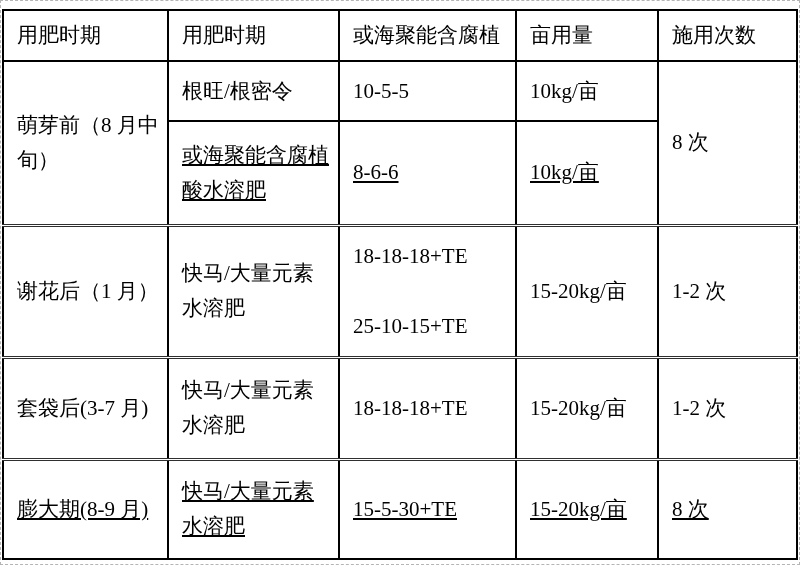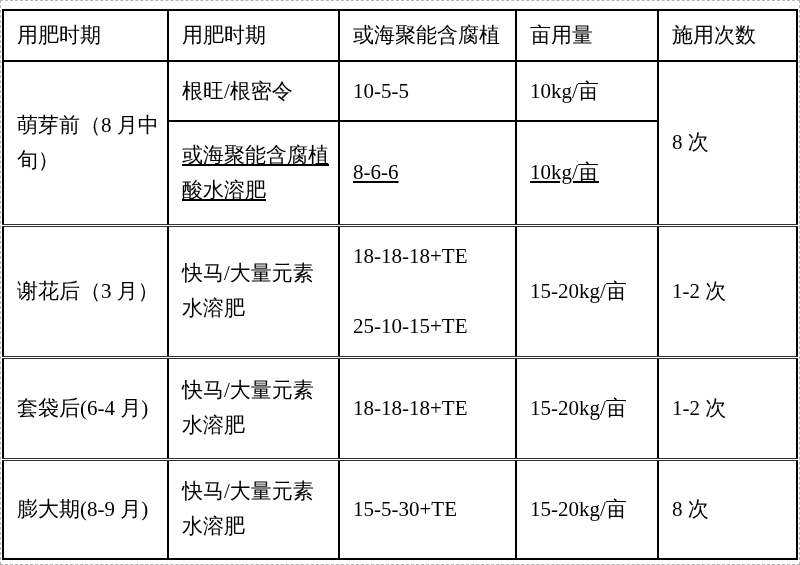--- a/index.html
+++ b/index.html
@@ -38,21 +38,21 @@
   }
   
   .heavy-left { border-left: 3px double #2f2f2f; }
   tr.heavy-top > td { border-top: 3px double #2f2f2f; }
 
   tr.r-header { height: 51px; }
   tr.r1a { height: 60px; }
   tr.r1b { height: 104px; text-decoration: underline; }
   tr.r2  { height: 132px; }
   tr.r3  { height: 102px; }
-  tr.r4  { height: 100px; }
+  tr.r4  { height: 100px; text-decoration: underline; }
 
   .lh-lg { line-height: 45px; }
   .lift  { padding-bottom: 34px; }
 </style>
 </head>
 <body>
 
 <div class="page">
   <table class="fert">
     <colgroup>
@@ -80,32 +80,32 @@
         <td rowspan="2">8 次</td>
       </tr>
       <tr class="r1b">
         <td class="heavy-left lh-lg">或海聚能含腐植
 酸水溶肥</td>
         <td>8-6-6</td>
         <td class="heavy-left">10kg/亩</td>
       </tr>
 
       <tr class="r2 heavy-top">
-        <td>谢花后（3 月）</td>
+        <td>谢花后（1 月）</td>
         <td class="heavy-left lh-lg">快马/大量元素
 水溶肥</td>
         <td>18-18-18+TE
 
 25-10-15+TE</td>
         <td class="heavy-left">15-20kg/亩</td>
         <td>1-2 次</td>
       </tr>
 
       <tr class="r3 heavy-top">
-        <td>套袋后(6-4 月)</td>
+        <td>套袋后(3-7 月)</td>
         <td class="heavy-left lh-lg">快马/大量元素
 水溶肥</td>
         <td>18-18-18+TE</td>
         <td class="heavy-left">15-20kg/亩</td>
         <td>1-2 次</td>
       </tr>
 
       <tr class="r4 heavy-top">
         <td>膨大期(8-9 月)</td>
         <td class="heavy-left lh-lg">快马/大量元素

